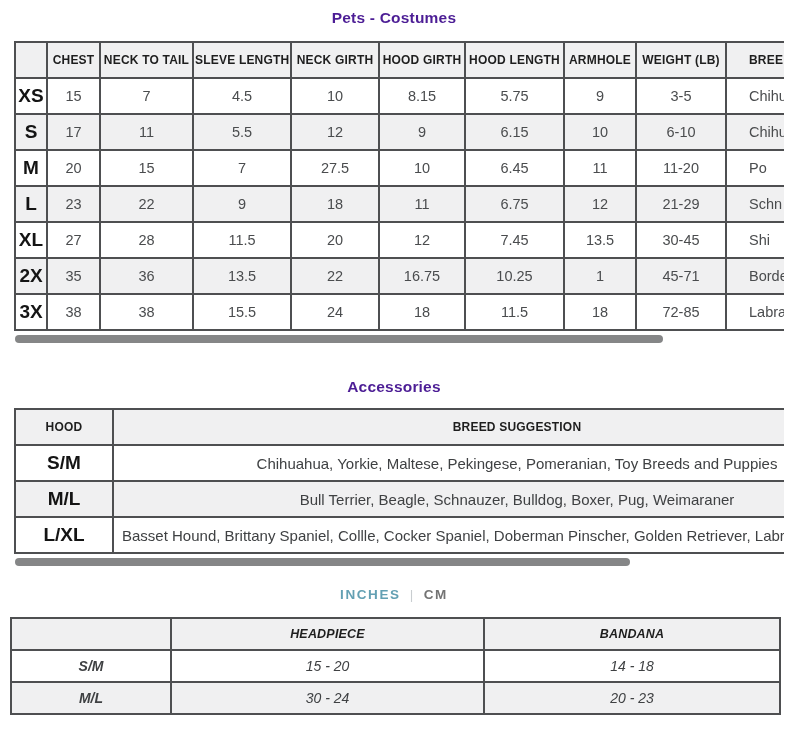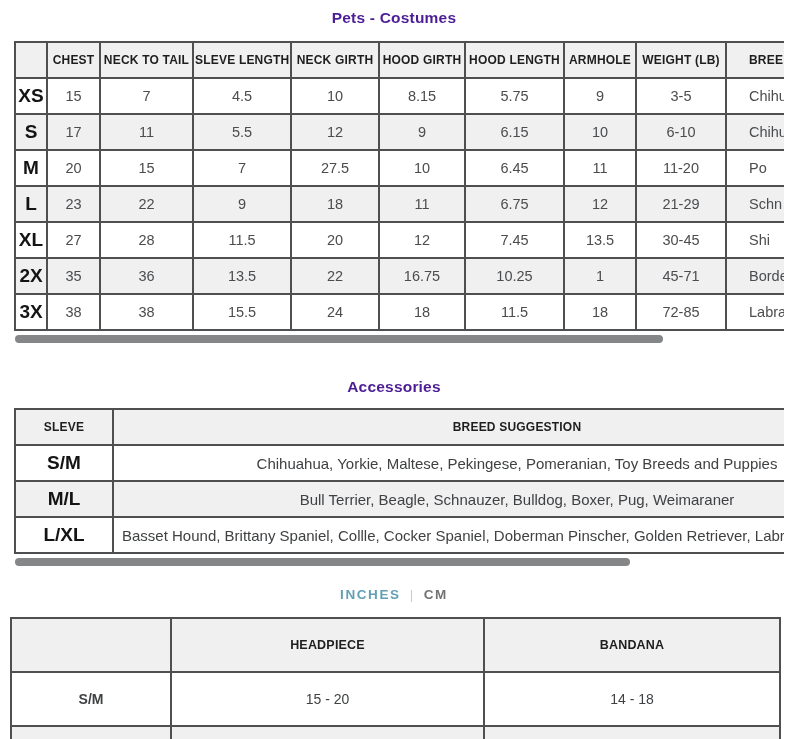--- a/index.html
+++ b/index.html
@@ -71,21 +71,21 @@
     letter-spacing: 1.6px;
     font-weight: bold;
   }
   .unit-inches { color: #63a0b3; cursor: pointer; }
   .unit-sep { color: #c9cdd0; font-weight: normal; padding: 0 9px; }
   .unit-cm { color: #737373; cursor: pointer; }
 
   
   #headwear-table { width: 769px; margin-left: 10px; }
   #headwear-table th { font-size: 12.5px; }
-  #headwear-table th, #headwear-table td { height: 54px; }
+  #headwear-table th, #headwear-table td { height: 32px; font-style: italic; }
   #headwear-table td { font-size: 14px; color: #3f4143; }
 </style>
 </head>
 <body>
 
 <div class="section-title" id="costumes-title">Pets - Costumes</div>
 
 <div class="scrollwrap">
   <table id="costumes-table">
     <colgroup>
@@ -207,21 +207,21 @@
 <div class="section-title" id="accessories-title">Accessories</div>
 
 <div class="scrollwrap">
   <table id="accessories-table">
     <colgroup>
       <col style="width:98px">
         <col style="width:808px">
     </colgroup>
     <thead>
       <tr>
-        <th>SLEVE</th>
+        <th>HOOD</th>
         <th>BREED SUGGESTION</th>
       </tr>
     </thead>
     <tbody>
       <tr>
         <td class="size-cell">S/M</td>
         <td class="breeds">Chihuahua, Yorkie, Maltese, Pekingese, Pomeranian, Toy Breeds and Puppies</td>
       </tr>
       <tr class="striped">
         <td class="size-cell">M/L</td>

